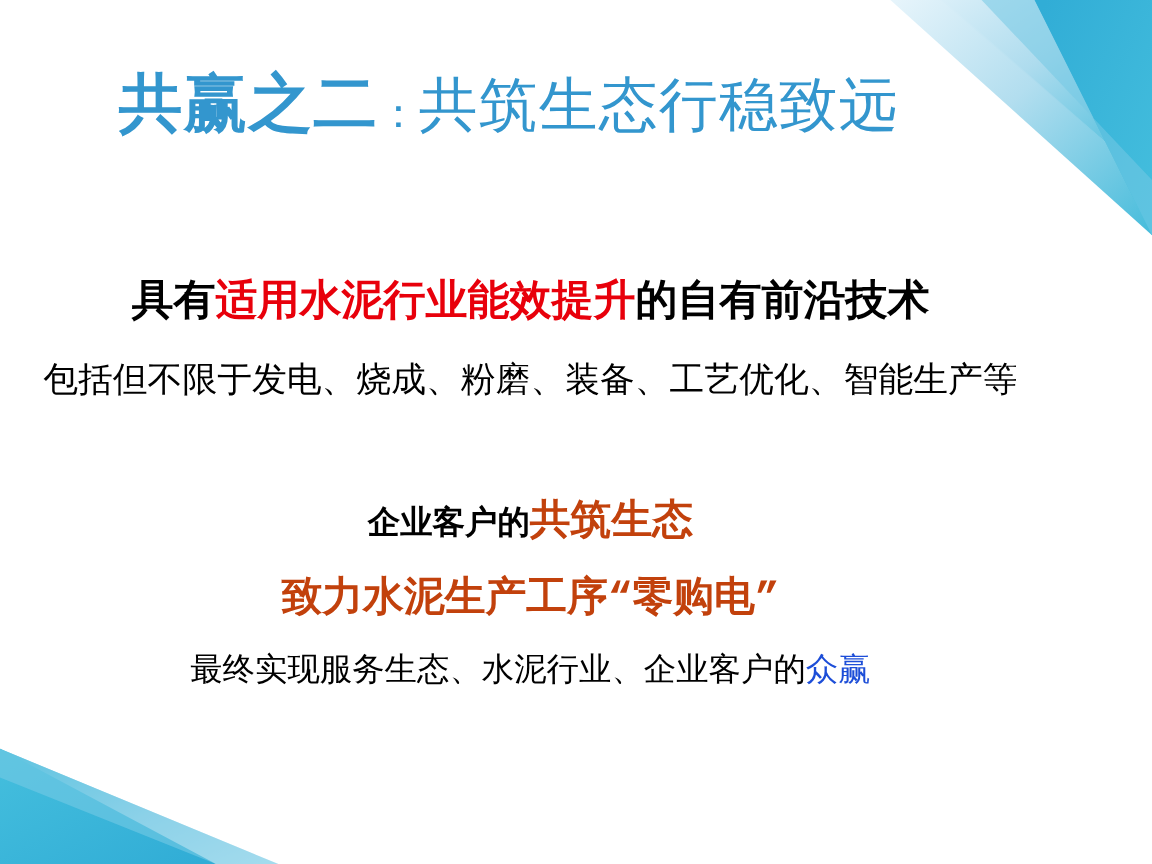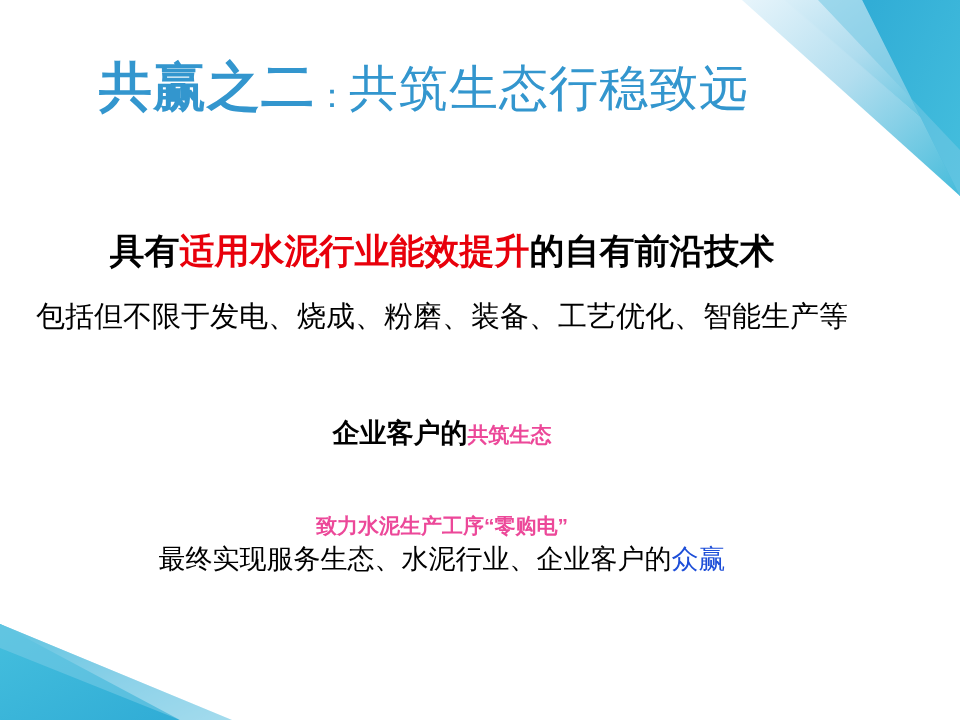--- a/index.html
+++ b/index.html
@@ -80,21 +80,21 @@
     left: 0;
     width: 884px;
     text-align: center;
     white-space: nowrap;
     line-height: 1.1;
   }
 
   .r1 { top: 232px; }
   .r2 { top: 301px; }
   .r3 { top: 418px; }
-  .r4 { top: 482px; margin-top: 32px; }
+  .r4 { top: 482px; }
   .r5 { top: 544px; }
 
   .seg { vertical-align: baseline; }
 
   .s-black-bold-lg {
     font-family: "DejaVu Sans", "Liberation Sans", sans-serif;
     font-weight: bold;
     font-size: 35px;
     color: #000000;
     letter-spacing: 0px;
@@ -114,24 +114,24 @@
     letter-spacing: 0px;
   }
   .s-black-bold-md {
     font-family: "DejaVu Sans", "Liberation Sans", sans-serif;
     font-weight: bold;
     font-size: 27px;
     color: #000000;
     letter-spacing: 0px;
   }
   .s-red-bold-md {
-    font-family: Liberation Sans, sans-serif;
-    font-weight: bold;
-    font-size: 21px;
-    color: #ec4899;
+    font-family: Liberation Mono, monospace;
+    font-weight: bold;
+    font-size: 34px;
+    color: #c2410c;
     letter-spacing: 0px;
   }
   .s-black-reg-sm {
     font-family: "DejaVu Sans", "Liberation Sans", sans-serif;
     font-weight: normal;
     font-size: 27px;
     color: #000000;
     letter-spacing: 0px;
   }
   .s-gray-reg-sm {

